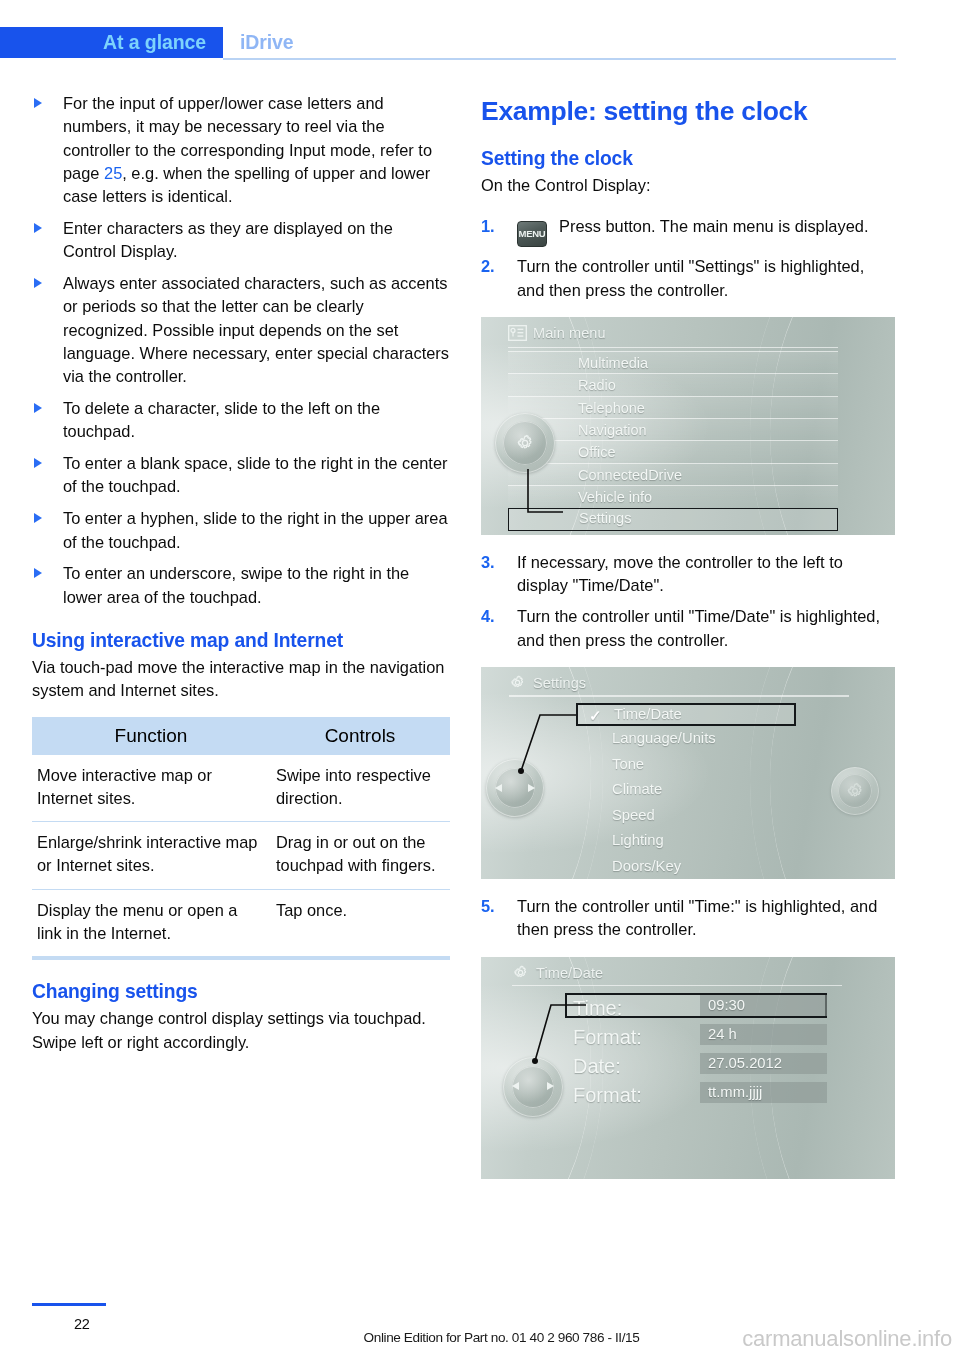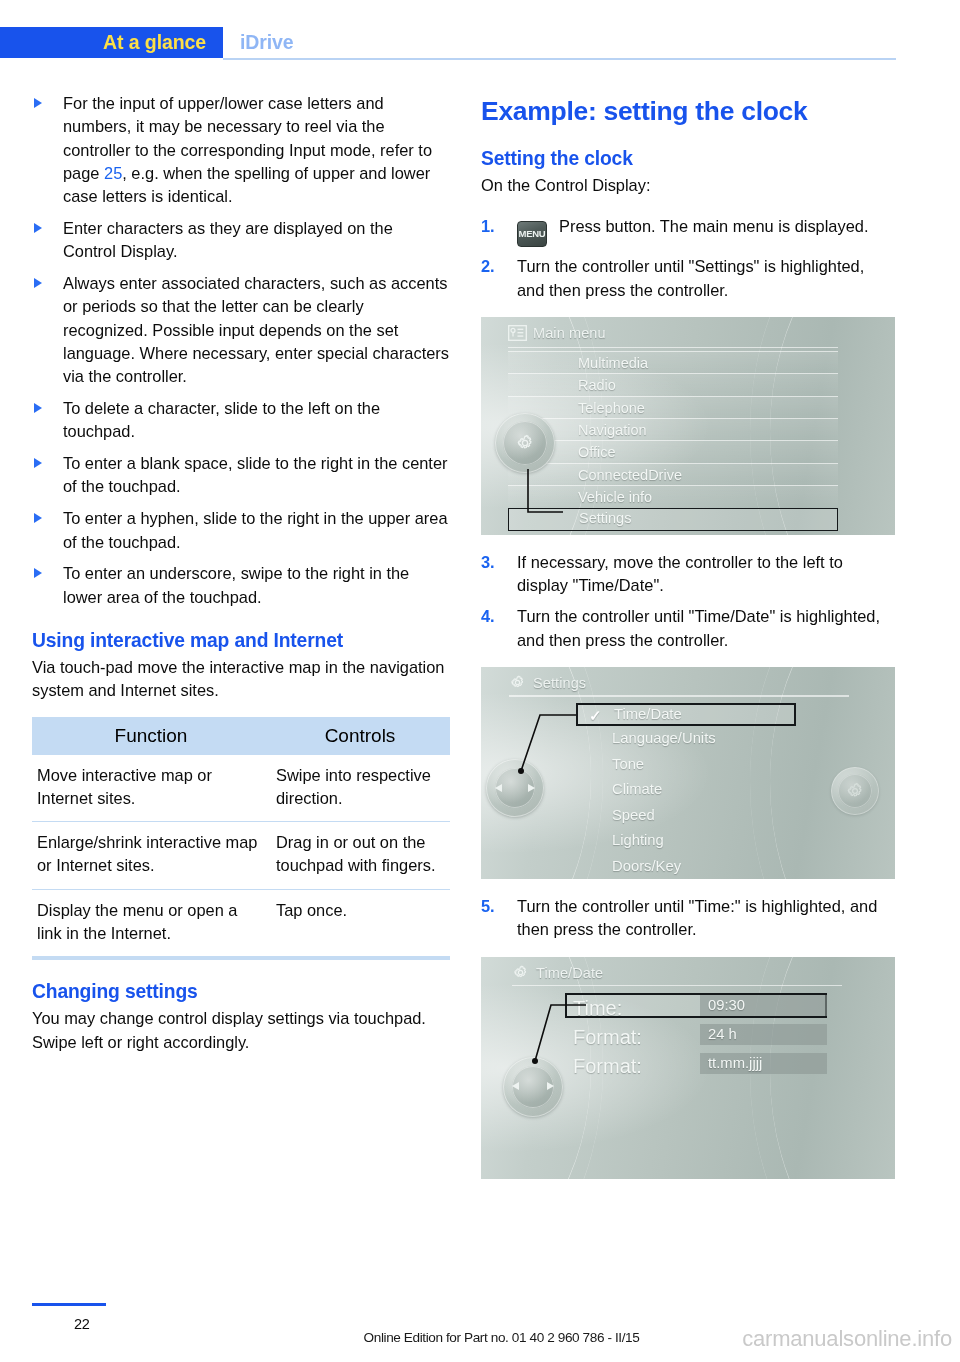--- a/index.html
+++ b/index.html
@@ -14,21 +14,21 @@
 
   
   .header { position: absolute; left: 0; top: 27px; width: 960px; height: 36px; }
   .hdr-tab {
     position: absolute; left: 0; top: 0; width: 223px; height: 31px;
     background: #1853ec;
     display: flex; align-items: center; justify-content: flex-end;
     padding-right: 17px;
   }
   .hdr-tab-label {
-    color: #fde047; font-size: 19.5px; font-weight: bold; letter-spacing: -0.1px;
+    color: #7dd3fc; font-size: 19.5px; font-weight: bold; letter-spacing: -0.1px;
   }
   .hdr-sub {
     position: absolute; left: 240px; top: 4px;
     color: #8fb6f5; font-size: 19.5px; font-weight: bold; letter-spacing: -0.1px;
   }
   .hdr-rule {
     position: absolute; left: 223px; top: 31px; width: 673px; height: 2px;
     background: #b9d3f4;
   }
 
@@ -442,20 +442,24 @@
         <div class="tdrow sel">
           <div class="tdbox"></div>
           <span class="tdlabel">Time:</span>
           <span class="tdvalue">09:30</span>
         </div>
         <div class="tdrow">
           <span class="tdlabel">Format:</span>
           <span class="tdvalue">24 h</span>
         </div>
         <div class="tdrow">
+          <span class="tdlabel">Date:</span>
+          <span class="tdvalue">27.05.2012</span>
+        </div>
+        <div class="tdrow">
           <span class="tdlabel">Format:</span>
           <span class="tdvalue">tt.mm.jjjj</span>
         </div>
       </div>
 
       <div class="knob" style="left:22px; top:100px; width:60px; height:60px;">
         <div class="knob-inner" style="left:9px; top:9px; width:42px; height:42px;"></div>
         <span class="knob-arrow arr-l"></span>
         <span class="knob-arrow arr-r"></span>
       </div>

